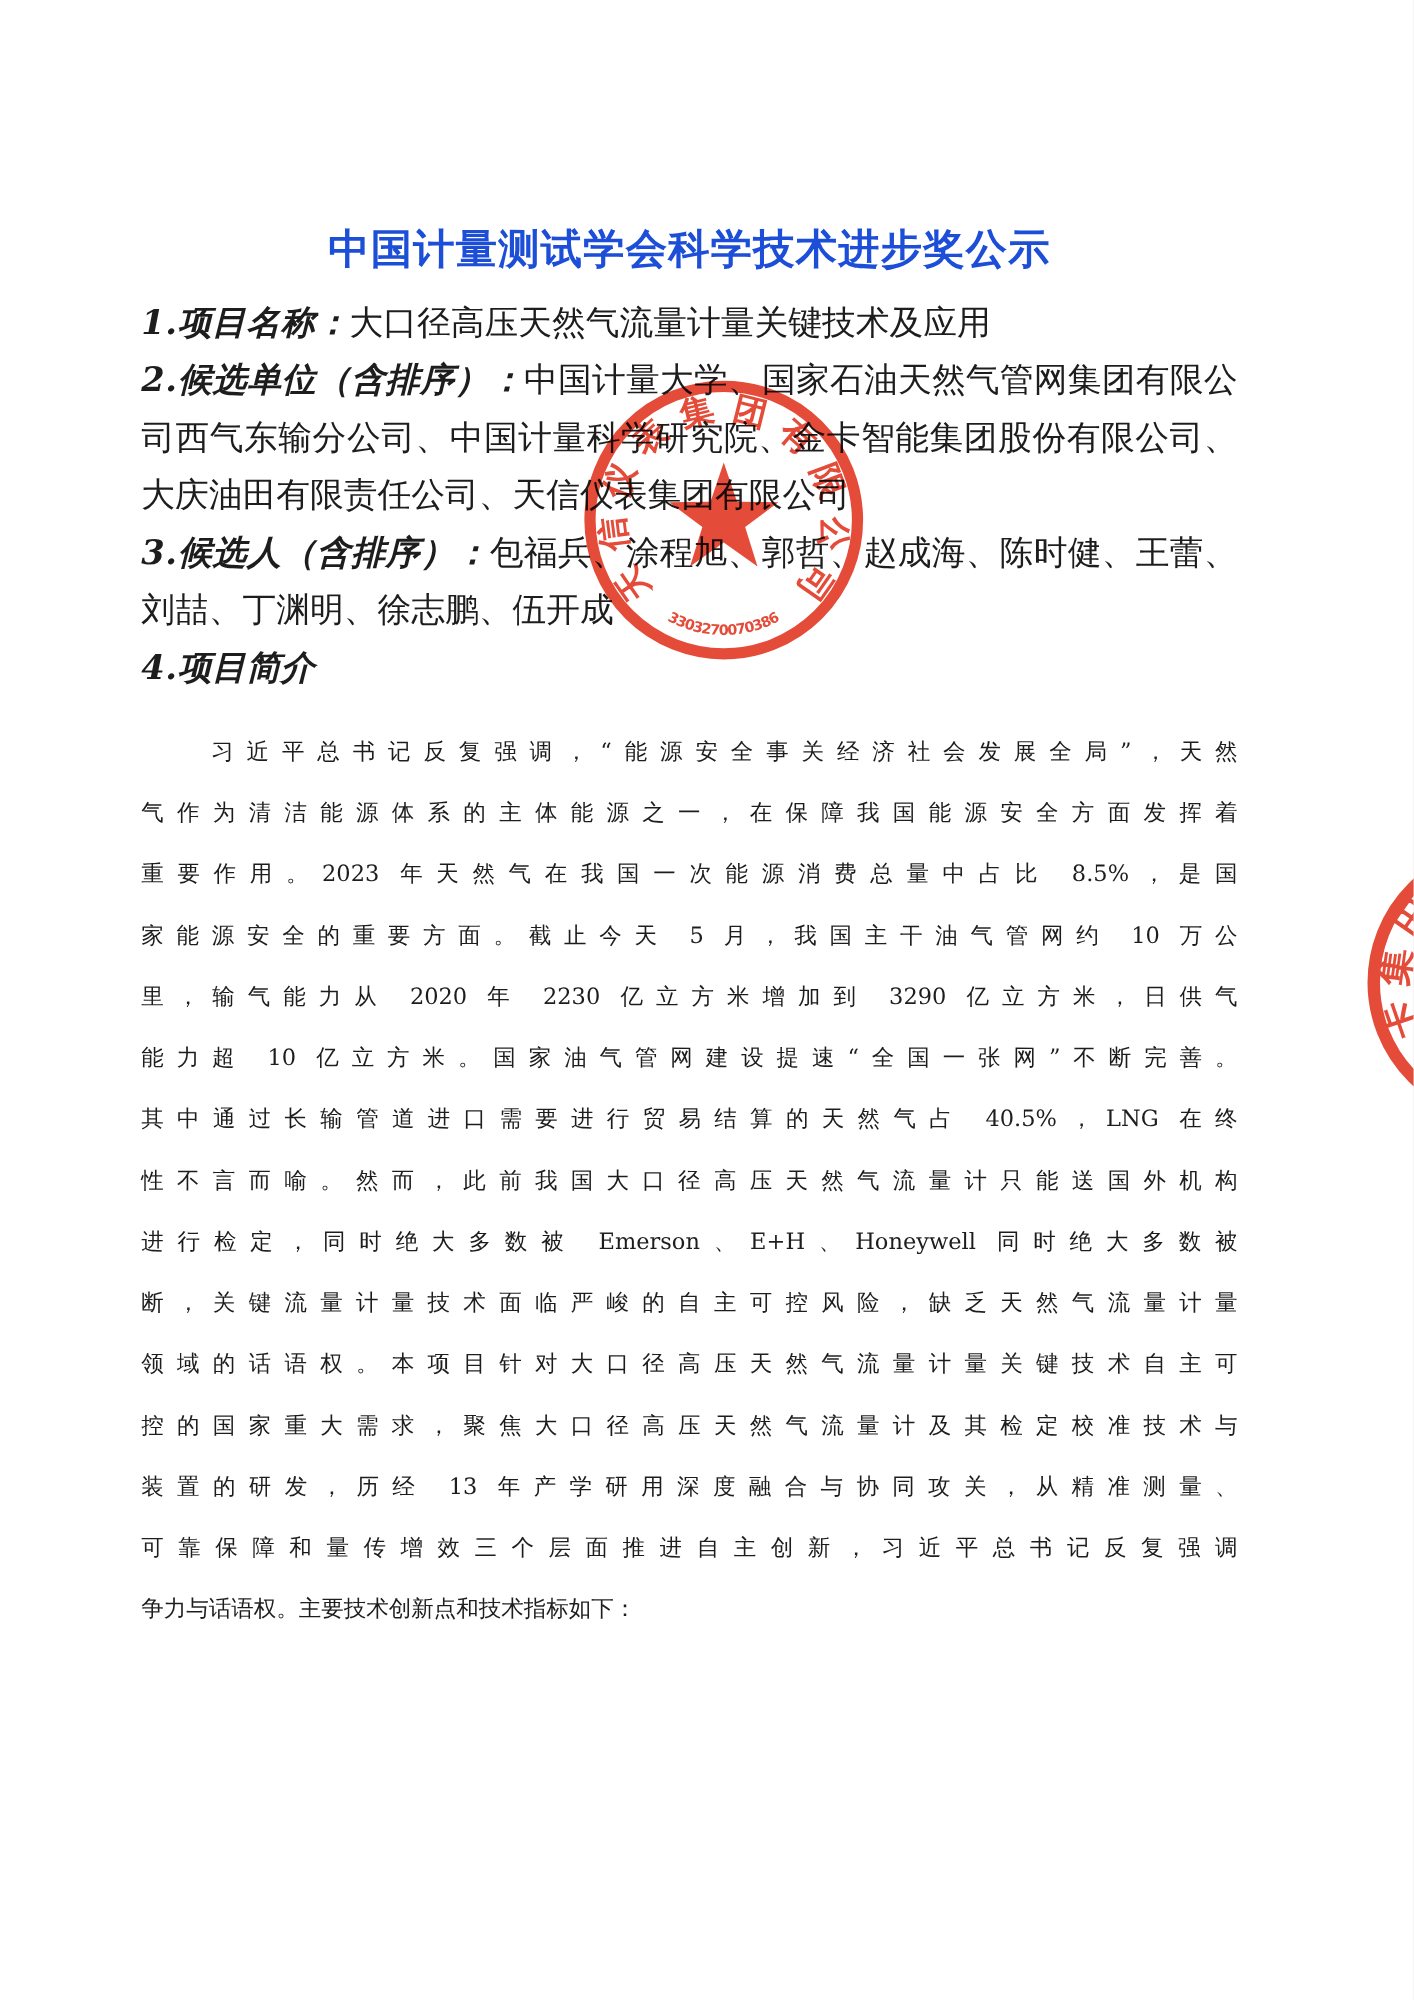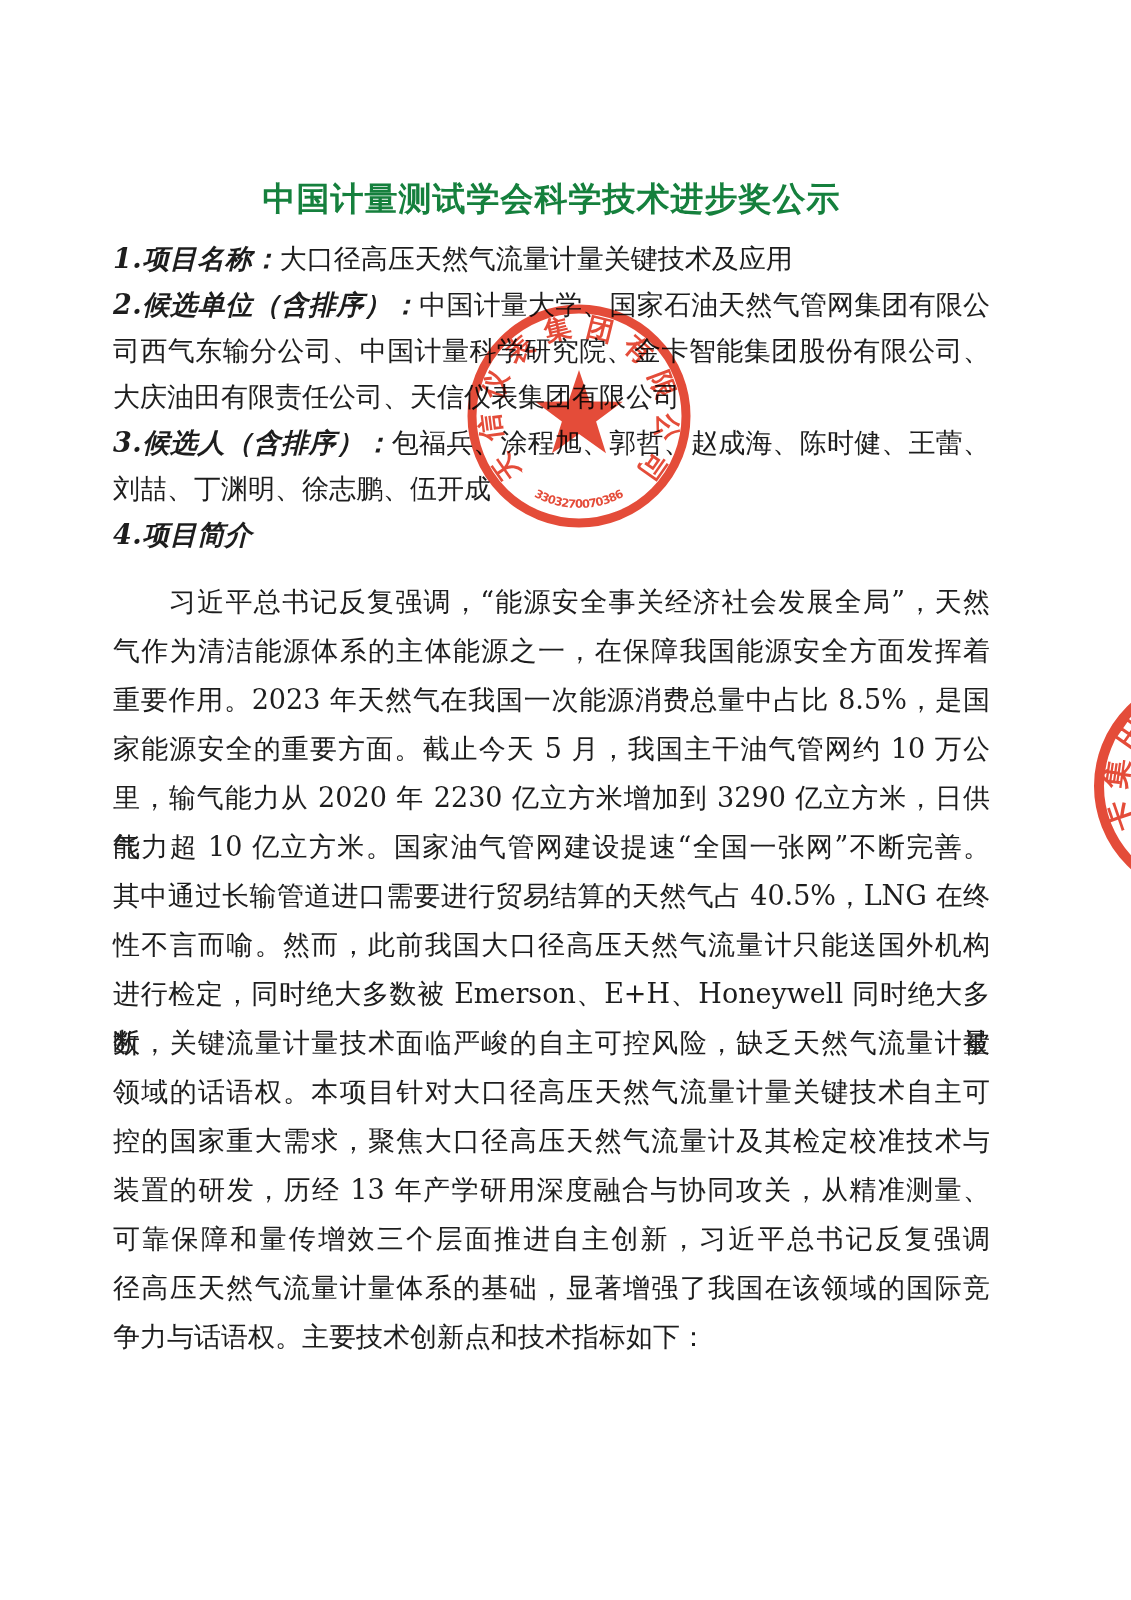--- a/index.html
+++ b/index.html
@@ -15,38 +15,38 @@
   .title{
     position:absolute;
     top:178px;left:113px;width:877px;
     margin:0;
     text-align:center;
     font-family:"DejaVu Sans", sans-serif;
     font-weight:bold;
     font-size:33px;
     line-height:42px;
     letter-spacing:1px;
-    color:#15803d;
+    color:#1d4ed8;
   }
   .fields{
     position:absolute;
     top:236px;left:113px;width:877px;
     font-size:27px;
   }
   .field-line{
     height:46px;
     line-height:46px;
     text-align:justify;
     white-space:nowrap;
   }
   .field-line b{font-weight:bold;letter-spacing:.5px;font-style:italic;}
   .body-text{
     position:absolute;
     top:577px;left:113px;width:877px;
-    font-size:27px;
+    font-size:18px;
   }
   .body-line{
     height:49px;
     line-height:49px;
     text-align:justify;
   }
   .just{
     text-align-last:justify;
     -moz-text-align-last:justify;
     text-justify:inter-character;
@@ -84,21 +84,20 @@
       <div class="body-line just">里，输气能力从 2020 年 2230 亿立方米增加到 3290 亿立方米，日供气</div>
       <div class="body-line just">能力超 10 亿立方米。国家油气管网建设提速“全国一张网”不断完善。</div>
       <div class="body-line just">其中通过长输管道进口需要进行贸易结算的天然气占 40.5%，LNG 在终</div>
       <div class="body-line just">性不言而喻。然而，此前我国大口径高压天然气流量计只能送国外机构</div>
       <div class="body-line just">进行检定，同时绝大多数被 Emerson、E+H、Honeywell 同时绝大多数被</div>
       <div class="body-line just">断，关键流量计量技术面临严峻的自主可控风险，缺乏天然气流量计量</div>
       <div class="body-line just">领域的话语权。本项目针对大口径高压天然气流量计量关键技术自主可</div>
       <div class="body-line just">控的国家重大需求，聚焦大口径高压天然气流量计及其检定校准技术与</div>
       <div class="body-line just">装置的研发，历经 13 年产学研用深度融合与协同攻关，从精准测量、</div>
       <div class="body-line just">可靠保障和量传增效三个层面推进自主创新，习近平总书记反复强调</div>
-      <div class="body-line just">径高压天然气流量计量体系的基础，显著增强了我国在该领域的国际竞</div>
       <div class="body-line">争力与话语权。主要技术创新点和技术指标如下：</div>
     </div>
   <svg class="seal seal-main" id="sealMain" viewBox="-117 -119 234 238">
       <circle cx="0" cy="0" r="107" fill="none" stroke="#e23c28" stroke-width="9"></circle>
       <text transform="rotate(-125)" x="0" y="-80" text-anchor="middle" font-size="27" font-weight="bold" font-family="&quot;DejaVu Sans&quot;, sans-serif" fill="#e23c28">天</text>
       <text transform="rotate(-97.22222222222223)" x="0" y="-80" text-anchor="middle" font-size="27" font-weight="bold" font-family="&quot;DejaVu Sans&quot;, sans-serif" fill="#e23c28">信</text>
       <text transform="rotate(-69.44444444444444)" x="0" y="-80" text-anchor="middle" font-size="27" font-weight="bold" font-family="&quot;DejaVu Sans&quot;, sans-serif" fill="#e23c28">仪</text>
       <text transform="rotate(-41.66666666666666)" x="0" y="-80" text-anchor="middle" font-size="27" font-weight="bold" font-family="&quot;DejaVu Sans&quot;, sans-serif" fill="#e23c28">表</text>
       <text transform="rotate(-13.888888888888886)" x="0" y="-80" text-anchor="middle" font-size="27" font-weight="bold" font-family="&quot;DejaVu Sans&quot;, sans-serif" fill="#e23c28">集</text>
       <text transform="rotate(13.888888888888886)" x="0" y="-80" text-anchor="middle" font-size="27" font-weight="bold" font-family="&quot;DejaVu Sans&quot;, sans-serif" fill="#e23c28">团</text>

